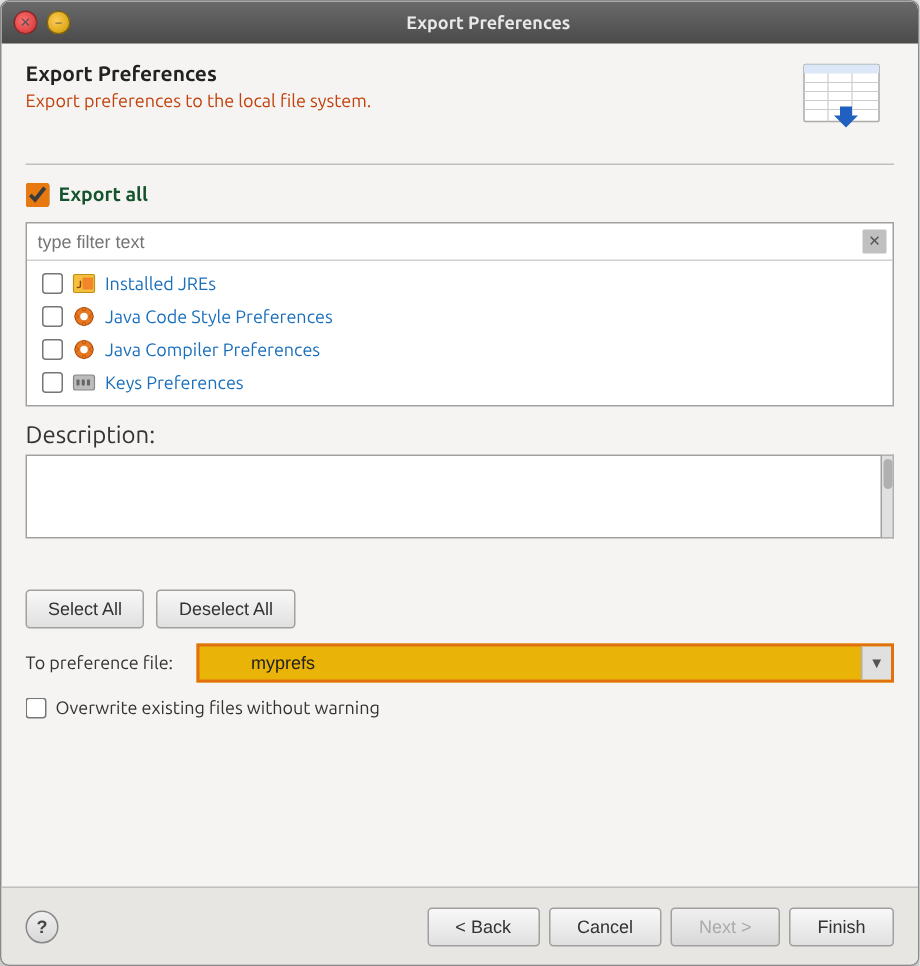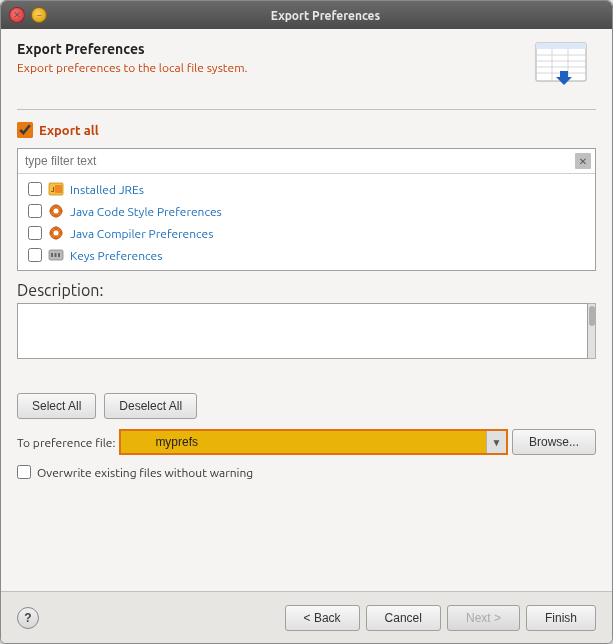--- a/index.html
+++ b/index.html
@@ -118,21 +118,21 @@
     }
 
     .export-all-checkbox {
       width: 16px;
       height: 16px;
       accent-color: #e87810;
     }
 
     .export-all-label {
       font-size: 13px;
-      color: #c2410c;
+      color: #14532d;
       font-weight: bold;
     }
 
     .filter-input-row {
       display: flex;
       align-items: center;
       border-bottom: 1px solid #d0d0d0;
       padding: 2px 4px;
     }
 
@@ -255,21 +255,21 @@
     }
 
     .btn:disabled {
       color: #aaa;
       cursor: default;
     }
 
     .file-row {
       display: flex;
       align-items: center;
-      gap: 4px;
+      gap: 16px;
     }
 
     .file-row-label {
       font-size: 12px;
       color: #333;
       white-space: nowrap;
     }
 
     .file-input-wrapper {
       flex: 1;
@@ -507,21 +507,20 @@
       <button class="btn">Select All</button>
       <button class="btn">Deselect All</button>
     </div>
 
     <div class="file-row">
       <span class="file-row-label">To preference file:</span>
       <div class="file-input-wrapper">
         <input type="text" class="file-input" value="myprefs" style="">
         <button class="file-dropdown-btn">▼</button>
       </div>
-      <button class="browse-btn">Browse...</button>
     </div>
 
     <div class="overwrite-row">
       <input type="checkbox" class="overwrite-checkbox" style="">
       <label class="overwrite-label">Overwrite existing files without warning</label>
     </div>
 
   </div>
 
   <div class="bottom-bar">

